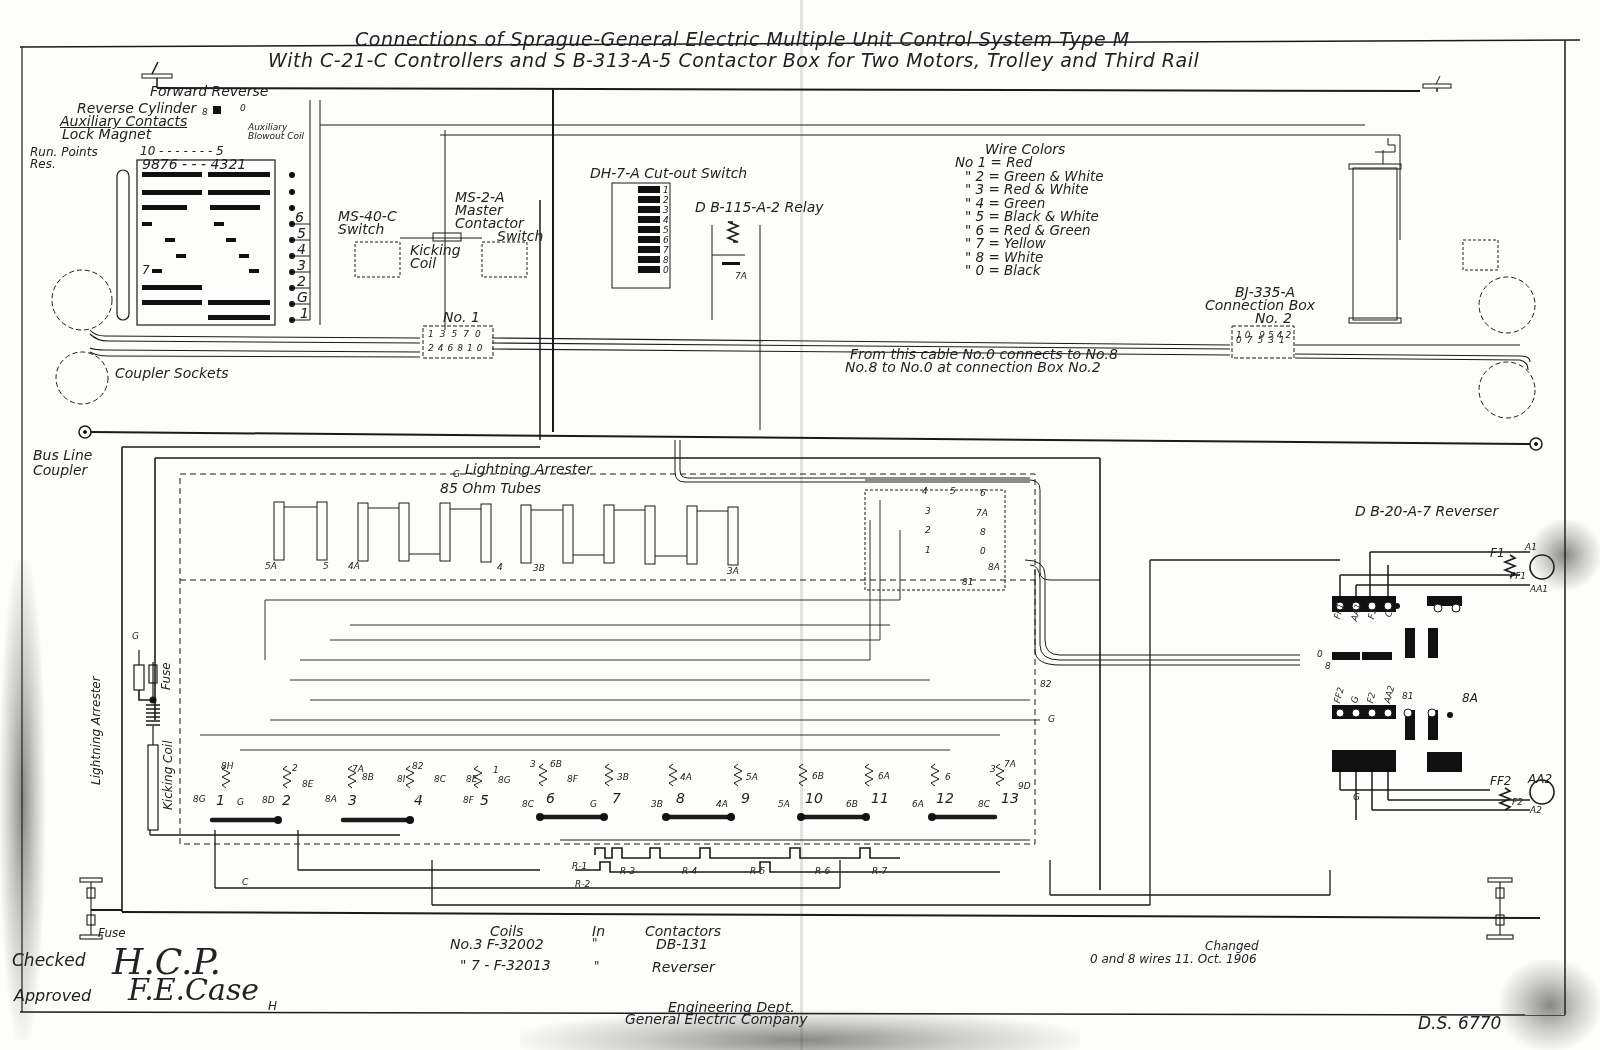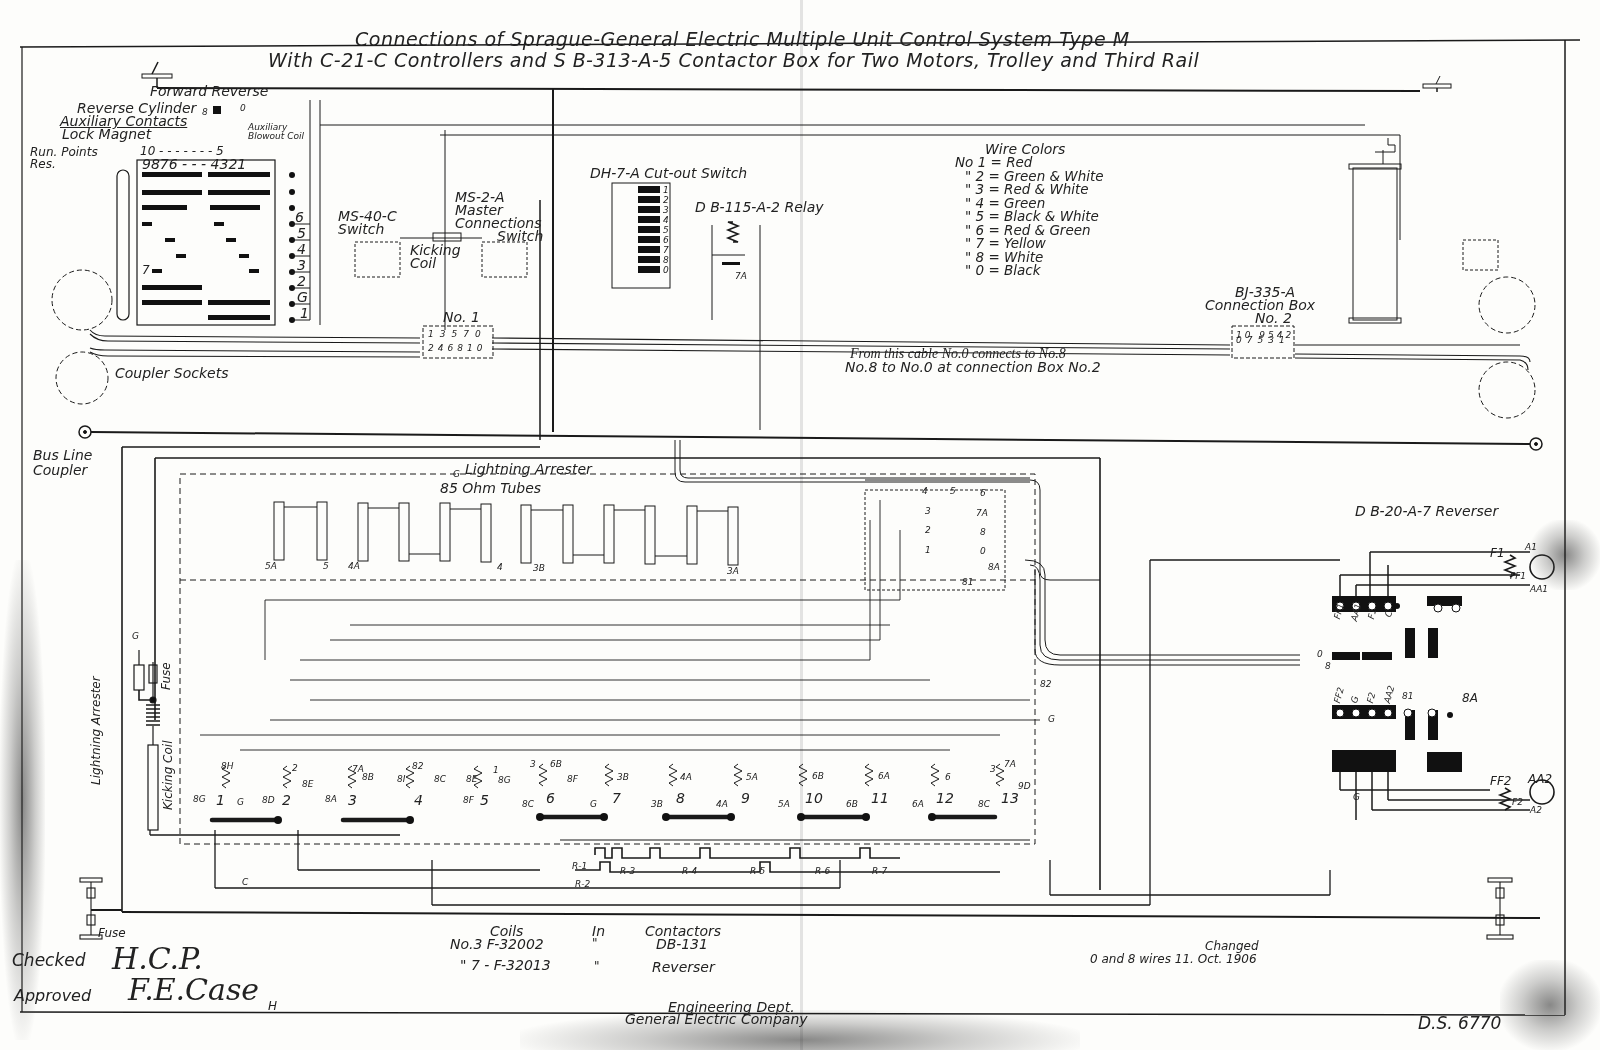--- a/index.html
+++ b/index.html
@@ -4,21 +4,21 @@
 <style>
   html,body{margin:0;padding:0;background:#fff;}
   body{width:1600px;height:1050px;position:relative;overflow:hidden;font-family:"DejaVu Sans",sans-serif;color:#1a1a1a;}
   .sheet{position:absolute;left:0;top:0;width:1600px;height:1050px;background:#fdfdfb;}
   svg{position:absolute;left:0;top:0;}
   .lbl{position:absolute;font-family:"DejaVu Sans",sans-serif;font-style:italic;color:#222;white-space:nowrap;line-height:1;}
   .t-title{font-size:19px;letter-spacing:0.5px;}
   .t-md{font-size:14px;}
   .t-sm{font-size:12px;}
   .t-xs{font-size:9px;}
-  .t-sig{font-family:"DejaVu Serif",serif;font-size:30px;}
+  .t-sig{font-family:"DejaVu Serif",serif;font-size:36px;}
   .legend-row{display:block;font-size:13.5px;line-height:13.5px;}
   .stain{position:absolute;background:radial-gradient(ellipse at center,rgba(40,40,40,0.55) 0%,rgba(60,60,60,0.25) 40%,rgba(0,0,0,0) 75%);}
   .fold{position:absolute;left:800px;top:0;width:3px;height:1050px;background:rgba(150,150,150,0.25);}
 </style>
 </head>
 <body>
 
 <div class="sheet"></div>
 <div class="fold"></div>
 
@@ -383,21 +383,21 @@
 <div class="lbl t-md" style="left:297px;top:242px;">4</div>
 <div class="lbl t-md" style="left:297px;top:258px;">3</div>
 <div class="lbl t-md" style="left:297px;top:274px;">2</div>
 <div class="lbl t-md" style="left:297px;top:290px;">G</div>
 <div class="lbl t-md" style="left:300px;top:306px;">1</div>
 
 <div class="lbl t-md" style="left:338px;top:210px;width:60px;white-space:normal;line-height:13px;">MS-40-C Switch</div>
 <div class="lbl t-md" style="left:410px;top:244px;width:50px;white-space:normal;line-height:13px;">Kicking Coil</div>
 <div class="lbl t-md" style="left:455px;top:190px;">MS-2-A</div>
 <div class="lbl t-md" style="left:455px;top:203px;text-align:right;">Master</div>
-<div class="lbl t-md" style="left:455px;top:216px;">Connections</div>
+<div class="lbl t-md" style="left:455px;top:216px;">Contactor</div>
 <div class="lbl t-md" style="left:455px;top:229px;margin-left:42px;">Switch</div>
 
 <div class="lbl t-md" style="left:590px;top:166px;">DH-7-A Cut-out Switch</div>
 <div class="lbl t-xs" style="left:663px;top:186px;">1</div>
 <div class="lbl t-xs" style="left:663px;top:196px;">2</div>
 <div class="lbl t-xs" style="left:663px;top:206px;">3</div>
 <div class="lbl t-xs" style="left:663px;top:216px;">4</div>
 <div class="lbl t-xs" style="left:663px;top:226px;">5</div>
 <div class="lbl t-xs" style="left:663px;top:236px;">6</div>
 <div class="lbl t-xs" style="left:663px;top:246px;">7</div>
@@ -441,21 +441,21 @@
 <div class="lbl t-md" style="left:443px;top:310px;">No. 1</div>
 <div class="lbl t-xs" style="left:428px;top:330px;letter-spacing:6px;"><span>1</span><span>3</span><span>5</span><span>7</span><span>0</span></div>
 <div class="lbl t-xs" style="left:428px;top:344px;letter-spacing:4px;"><span>2</span><span>4</span><span>6</span><span>8</span><span>10</span></div>
 
 <div class="lbl t-md" style="left:1235px;top:285px;">BJ-335-A</div>
 <div class="lbl t-md" style="left:1205px;top:298px;">Connection Box</div>
 <div class="lbl t-md" style="left:1255px;top:311px;">No. 2</div>
 <div class="lbl t-xs" style="left:1236px;top:331px;letter-spacing:3px;"><span>10</span> <span>9</span><span>5</span><span>4</span><span>2</span></div>
 <div class="lbl t-xs" style="left:1236px;top:336px;letter-spacing:5px;"><span>0</span><span>7</span><span>5</span><span>3</span><span>1</span></div>
 
-<div class="lbl t-md" style="left:850px;top:347px;font-family:Liberation Serif, serif;">From this cable No.0 connects to No.8</div>
+<div class="lbl t-md" style="left:850px;top:347px;">From this cable No.0 connects to No.8</div>
 <div class="lbl t-md" style="left:845px;top:360px;">No.8 to No.0 at connection Box No.2</div>
 
 <div class="lbl t-md" style="left:115px;top:366px;text-align:center;">Coupler Sockets</div>
 <div class="lbl t-md" style="left:33px;top:448px;">Bus Line</div>
 <div class="lbl t-md" style="left:33px;top:463px;">Coupler</div>
 
 <div class="lbl t-md" style="left:465px;top:462px;">Lightning Arrester</div>
 <div class="lbl t-xs" style="left:453px;top:470px;">G</div>
 
 <div class="lbl t-md" style="left:440px;top:481px;">85 Ohm Tubes</div>

